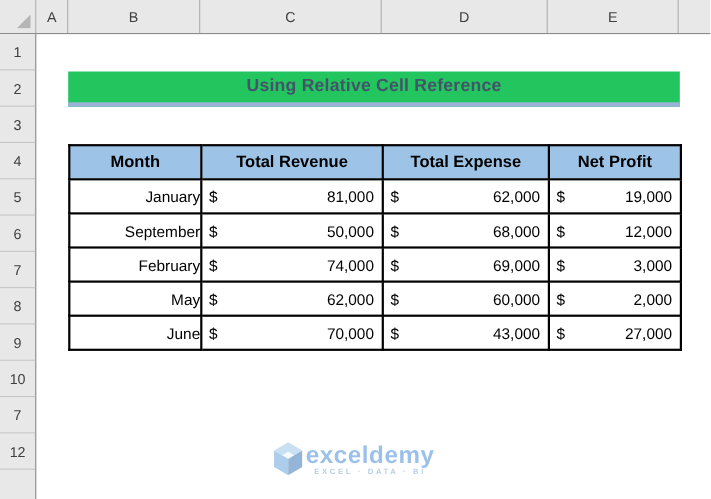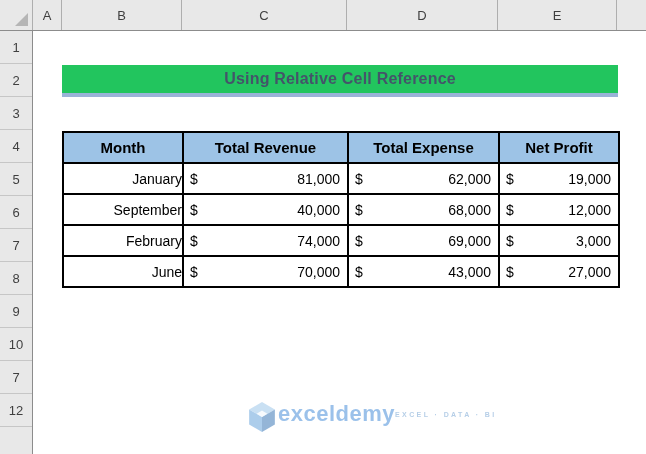--- a/index.html
+++ b/index.html
@@ -73,21 +73,21 @@
   .acct{
     display:flex;justify-content:space-between;align-items:center;
     padding:0 7px 0 6px;
   }
   
   .watermark{
     position:absolute;left:249px;top:402px;z-index:3;
     display:flex;align-items:flex-start;gap:3px;
     pointer-events:none;opacity:0.55;
   }
-  .wm-text{display:flex;align-items:center;}
+  .wm-text{display:flex;flex-direction:column;align-items:center;}
   .wm-brand{
     font-size:22px;font-weight:bold;color:#4a90d9;line-height:24px;letter-spacing:0.5px;
   }
   .wm-tagline{
     font-size:7px;letter-spacing:2.4px;color:#7aa7d4;font-weight:bold;margin-top:0px;
   }
 </style>
 </head>
 <body>
 
@@ -157,21 +157,21 @@
             <span>$</span>
             <span>19,000</span>
           </div>
         </td>
       </tr>
       <tr>
         <td class="month">September</td>
         <td>
           <div class="acct">
             <span>$</span>
-            <span>40,000</span>
+            <span>50,000</span>
           </div>
         </td>
         <td>
           <div class="acct">
             <span>$</span>
             <span>68,000</span>
           </div>
         </td>
         <td>
           <div class="acct">
@@ -191,20 +191,41 @@
         <td>
           <div class="acct">
             <span>$</span>
             <span>69,000</span>
           </div>
         </td>
         <td>
           <div class="acct">
             <span>$</span>
             <span>3,000</span>
+          </div>
+        </td>
+      </tr>
+      <tr>
+        <td class="month">May</td>
+        <td>
+          <div class="acct">
+            <span>$</span>
+            <span>62,000</span>
+          </div>
+        </td>
+        <td>
+          <div class="acct">
+            <span>$</span>
+            <span>60,000</span>
+          </div>
+        </td>
+        <td>
+          <div class="acct">
+            <span>$</span>
+            <span>2,000</span>
           </div>
         </td>
       </tr>
       <tr>
         <td class="month">June</td>
         <td>
           <div class="acct">
             <span>$</span>
             <span>70,000</span>
           </div>

